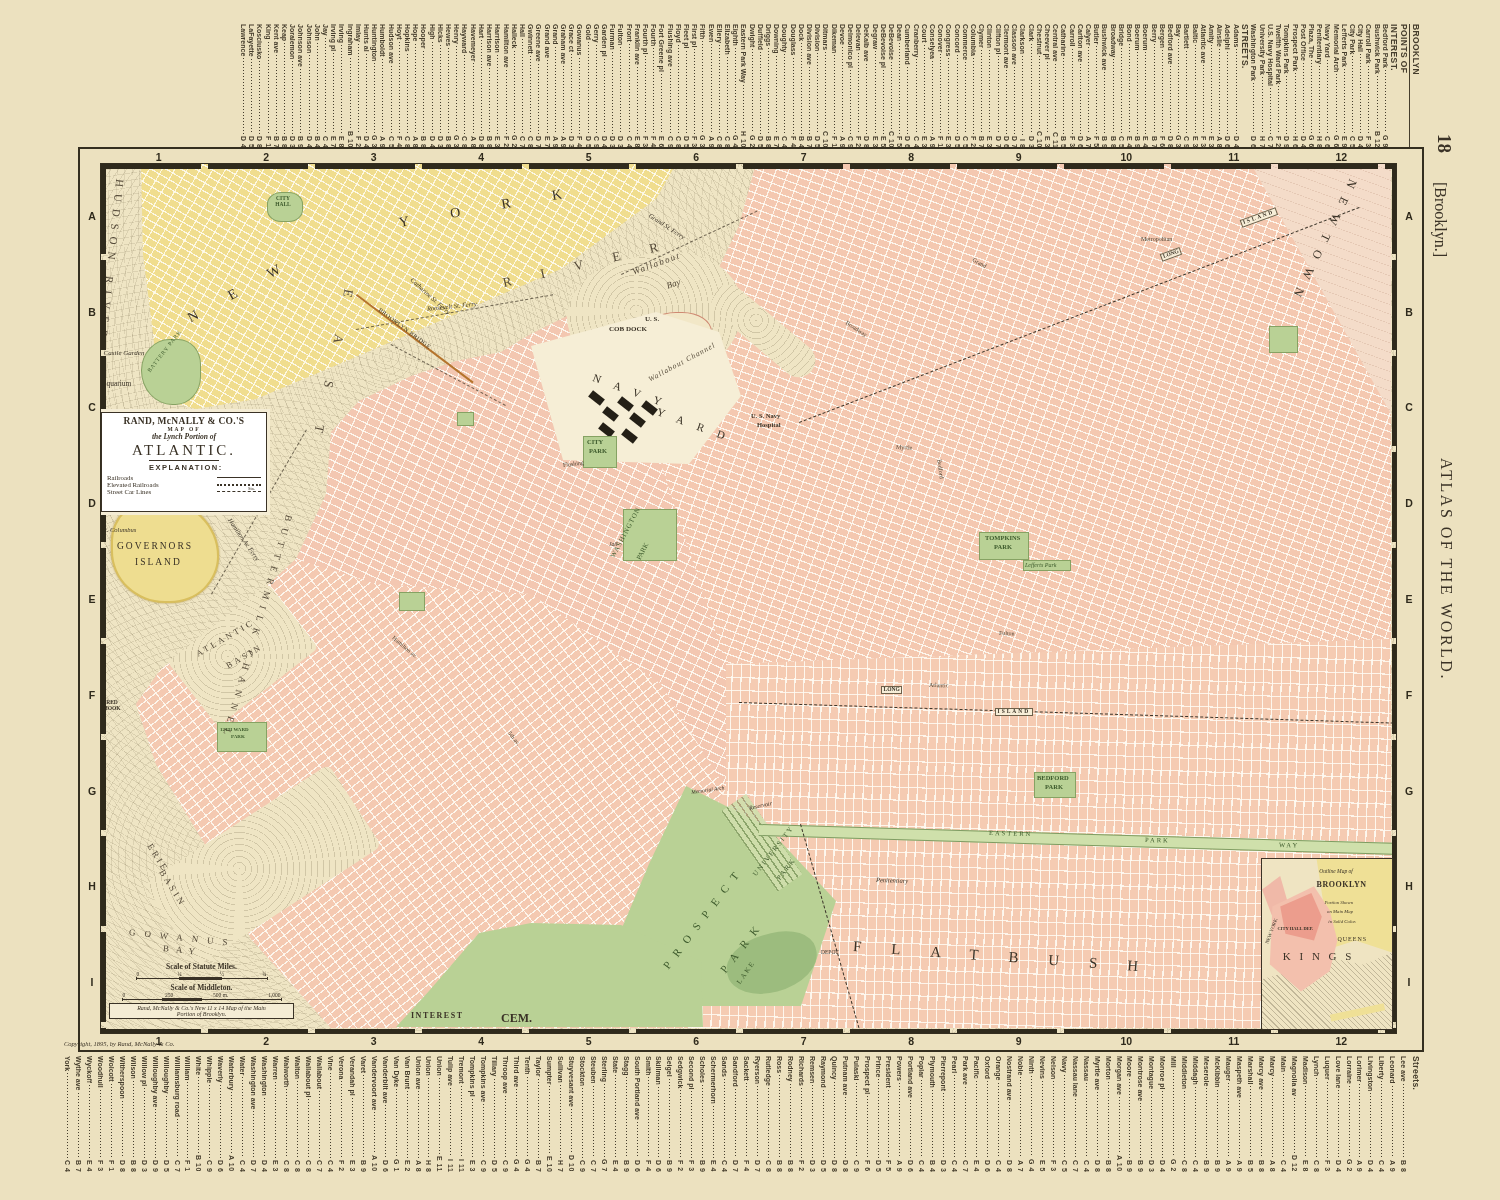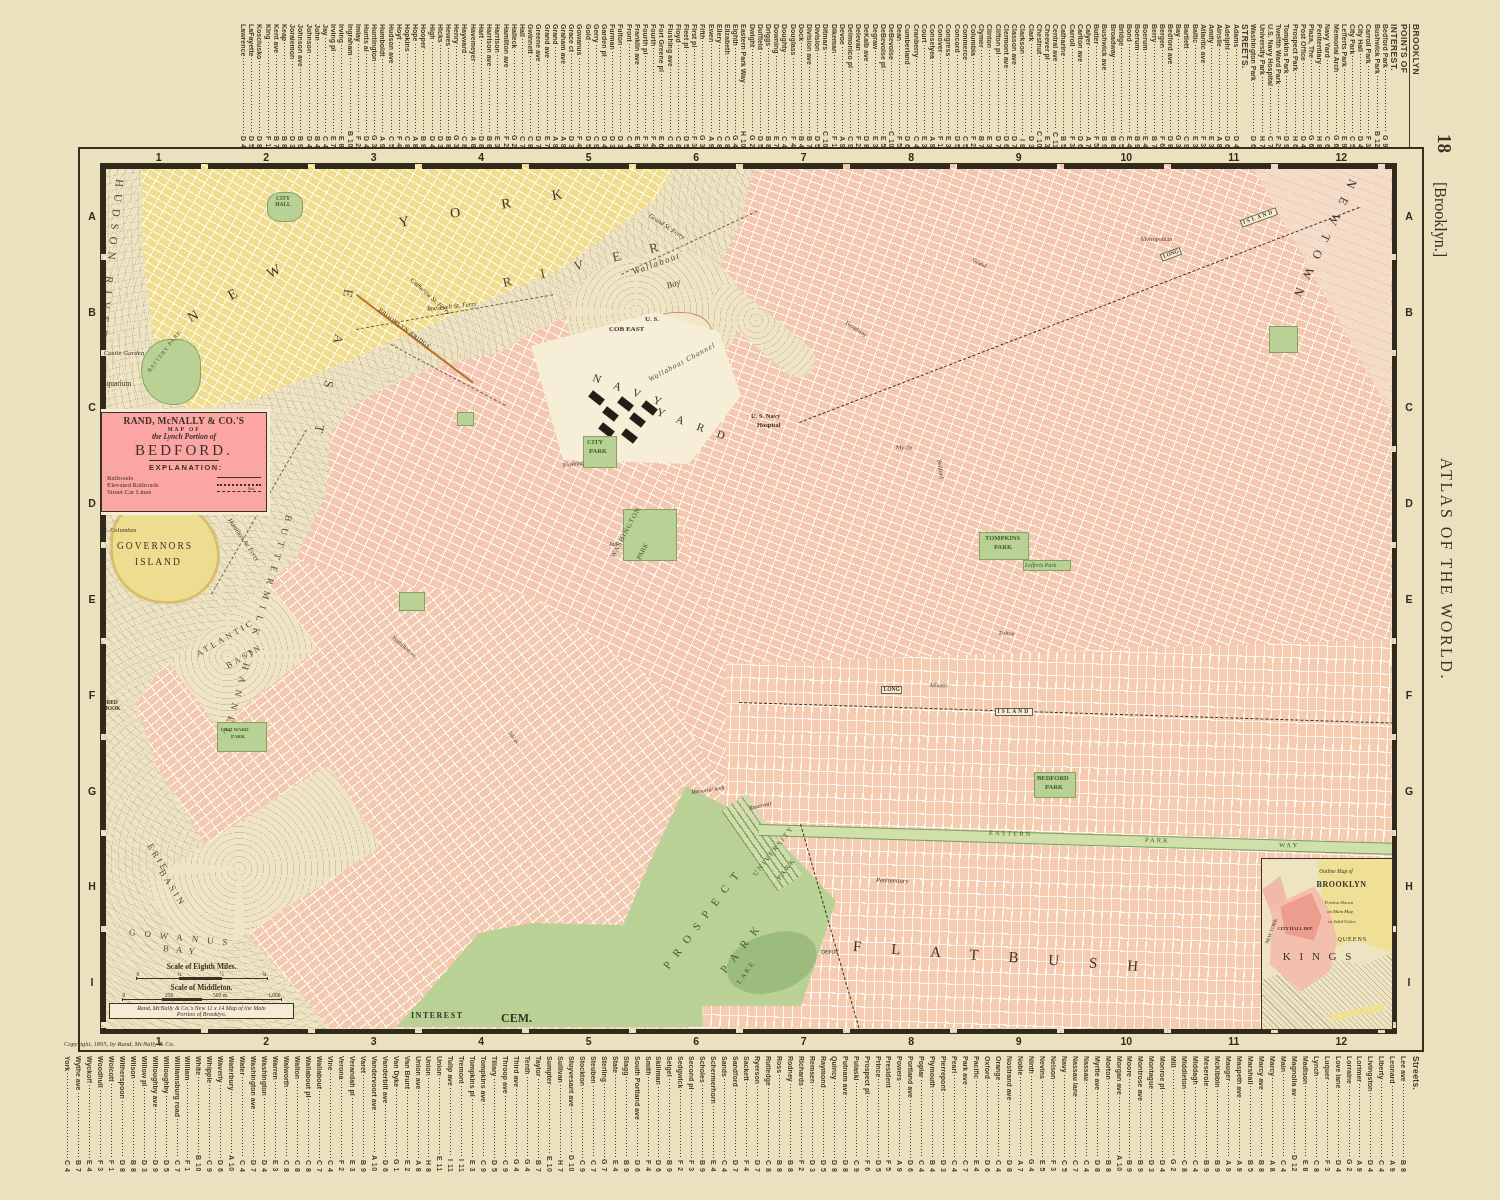--- a/index.html
+++ b/index.html
@@ -88,21 +88,21 @@
 .rr{border-top:1.7px dashed #3c352a}
 .fy{border-top:1px dashed rgba(70,60,45,.75)}
 #bridge{border-top:2.4px solid #b5742c}
 
 .lbl{position:absolute;white-space:pre;transform-origin:0 50%;color:#3a3226;line-height:1.05}
 .i{font-style:italic}.b{font-weight:bold}
 .wt{color:#554a39}.gr{color:#3d5a2c}
 .st{font-size:6px;color:#4a4030}
 .rb{background:#f7eed8;border:.5px solid #6d604a;padding:0 1.5px;font-size:5.5px;font-weight:bold}
 
-#cartouche{position:absolute;left:0;top:248px;width:164px;height:98px;background:#fca5a5;border:1.2px solid #3a3226;box-shadow:0 0 0 3px #f4ecd4;z-index:6;text-align:center}
+#cartouche{position:absolute;left:0;top:248px;width:164px;height:98px;background:#ffffff;border:1.2px solid #3a3226;box-shadow:0 0 0 3px #f4ecd4;z-index:6;text-align:center}
 #cartouche .t1{font-size:9.5px;font-weight:bold;margin-top:3px;letter-spacing:.3px}
 #cartouche .t2{font-size:5.5px;letter-spacing:2px;font-weight:bold}
 #cartouche .t3{font-size:7.5px;font-weight:bold;font-style:italic}
 #cartouche .t4{font-size:15px;letter-spacing:3px;margin:1px 0}
 #cartouche .t5{font-size:7.5px;font-weight:bold;letter-spacing:1.5px;font-family:"Liberation Sans",sans-serif;border-top:.8px solid #3a3226;width:70px;margin:1px auto 2px;padding-top:2px}
 .legrow{display:flex;align-items:center;justify-content:space-between;font-size:6.8px;padding:0 5px;text-align:left}
 .legsym{width:44px;flex:0 0 44px;position:relative}
 .s1{border-top:1.5px solid #3a3226}.s2{border-top:2px dotted #3a3226}.s3{border-top:1.2px dashed #3a3226}
 .sta{position:absolute;right:6px;top:-6px;font-size:4.5px}
 
@@ -963,21 +963,21 @@
     <span class="lbl wt" style="left:62px;top:780px;font-size:9px;letter-spacing:7px;transform:rotate(6deg)">BAY</span>
     <span class="lbl b" style="left:0px;top:536px;font-size:5.5px;width:22px;white-space:normal;text-align:center">RED HOOK</span>
     <span class="lbl" style="left:278px;top:142px;font-size:6px;letter-spacing:.5px;transform:rotate(37deg)">BROOKLYN BRIDGE</span>
     <span class="lbl i" style="left:326px;top:142px;font-size:6.5px;transform:rotate(-6deg)">Roosevelt St. Ferry</span>
     <span class="lbl i" style="left:548px;top:48px;font-size:6.5px;transform:rotate(33deg)">Grand St. Ferry</span>
     <span class="lbl i" style="left:310px;top:112px;font-size:6.5px;transform:rotate(42deg)">Catharine St. Ferry</span>
     <span class="lbl i" style="left:128px;top:352px;font-size:6.5px;transform:rotate(55deg)">Hamilton Av. Ferry</span>
     <span class="lbl i wt" style="left:532px;top:104px;font-size:9px;letter-spacing:1.5px;transform:rotate(-20deg)">Wallabout</span>
     <span class="lbl i wt" style="left:566px;top:118px;font-size:9px;transform:rotate(-20deg)">Bay</span>
     <span class="lbl b" style="left:544px;top:152px;font-size:7px">U. S.</span>
-    <span class="lbl b" style="left:508px;top:162px;font-size:7px">COB EAST</span>
+    <span class="lbl b" style="left:508px;top:162px;font-size:7px">COB DOCK</span>
     <span class="lbl i wt" style="left:548px;top:212px;font-size:7.5px;letter-spacing:1px;transform:rotate(-28deg)">Wallabout Channel</span>
     <span class="lbl" style="left:492px;top:208px;font-size:11px;letter-spacing:14px;transform:rotate(20deg)">NAVY</span>
     <span class="lbl" style="left:556px;top:242px;font-size:11px;letter-spacing:14px;transform:rotate(20deg)">YARD</span>
     <span class="lbl b" style="left:650px;top:249px;font-size:6.5px">U. S. Navy</span>
     <span class="lbl b" style="left:656px;top:258px;font-size:6.5px">Hospital</span>
     <span class="lbl b gr" style="left:486px;top:275px;font-size:6.5px">CITY</span>
     <span class="lbl b gr" style="left:488px;top:284px;font-size:6.5px">PARK</span>
     <span class="lbl gr" style="left:512px;top:390px;font-size:7px;letter-spacing:1px;transform:rotate(-62deg)">WASHINGTON</span>
     <span class="lbl gr" style="left:538px;top:392px;font-size:7px;transform:rotate(-62deg)">PARK</span>
     <span class="lbl i" style="left:508px;top:378px;font-size:5.5px">Jail</span>
@@ -1016,40 +1016,40 @@
     <span class="lbl st" style="left:1040px;top:72px">Metropolitan</span>
     <span class="lbl st" style="left:872px;top:92px;transform:rotate(30deg)">Grand</span>
     <span class="lbl st" style="left:838px;top:292px;transform:rotate(82deg)">Bedford</span>
     <span class="lbl st" style="left:408px;top:565px;transform:rotate(52deg)">5th av.</span>
     <span class="lbl st" style="left:292px;top:470px;transform:rotate(40deg)">Hamilton av.</span>
 
     <div id="cartouche">
       <div class="t1">RAND, McNALLY &amp; CO.'S</div>
       <div class="t2">MAP OF</div>
       <div class="t3">the Lynch Portion of</div>
-      <div class="t4">BEDFORD.</div>
+      <div class="t4">ATLANTIC.</div>
       <div class="t5">EXPLANATION:</div>
       <div class="legrow">
           <span>Railroads</span>
           <span class="legsym s1"></span>
         </div>
       <div class="legrow">
           <span>Elevated Railroads</span>
           <span class="legsym s2"></span>
         </div>
       <div class="legrow">
           <span>Street Car Lines</span>
           <span class="legsym s3">
             <span class="sta">Sta.</span>
           </span>
         </div>
     </div>
 
     <div id="scale">
-      <div class="sc-t">Scale of Eighth Miles.</div>
+      <div class="sc-t">Scale of Statute Miles.</div>
       <div class="stick" style="width:130px">
           <span>0</span>
           <span>¼</span>
           <span>½</span>
           <span>¾</span>
         </div>
       <div class="sbar" style="width:130px">
           <span class="sfill"></span>
         </div>
       <div class="sc-t" style="margin-top:3px">Scale of Middleton.</div>

